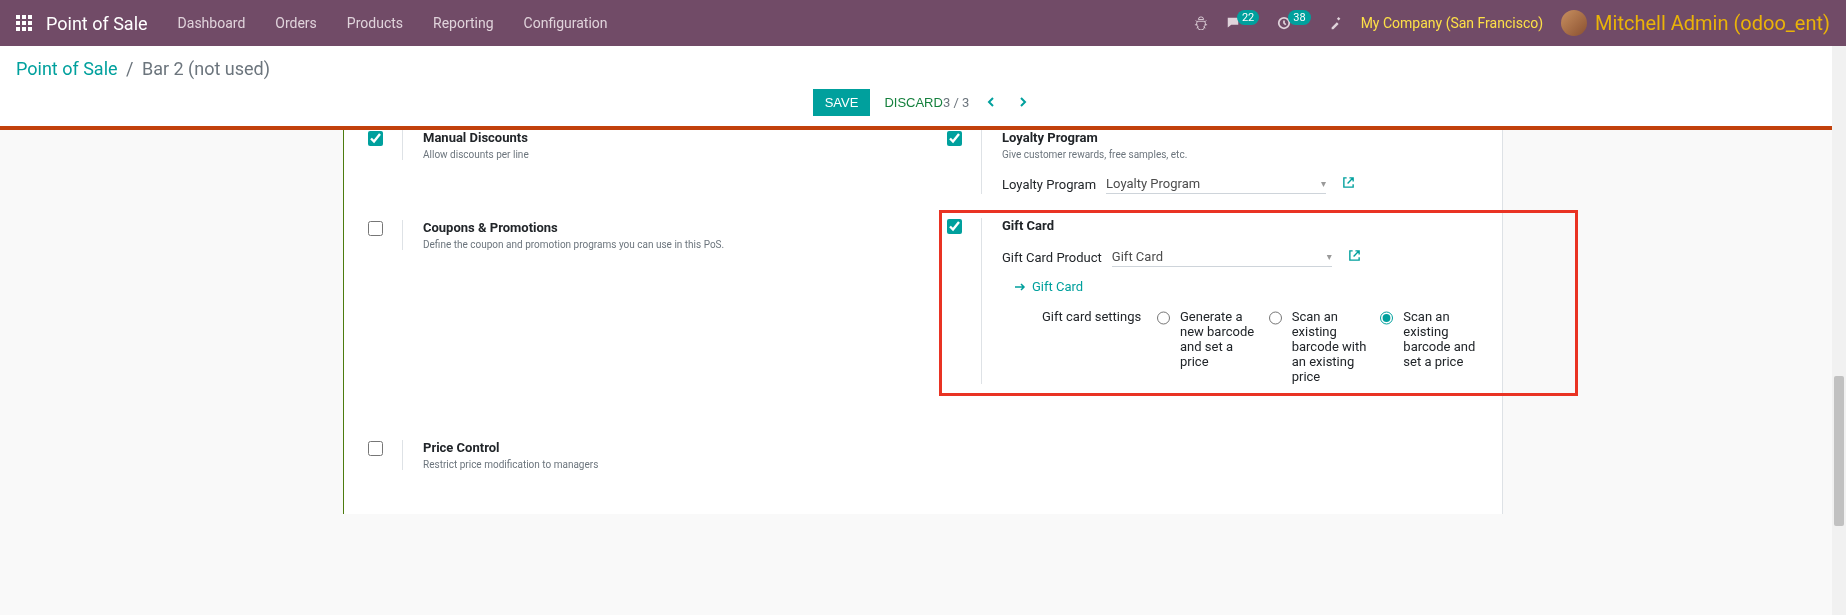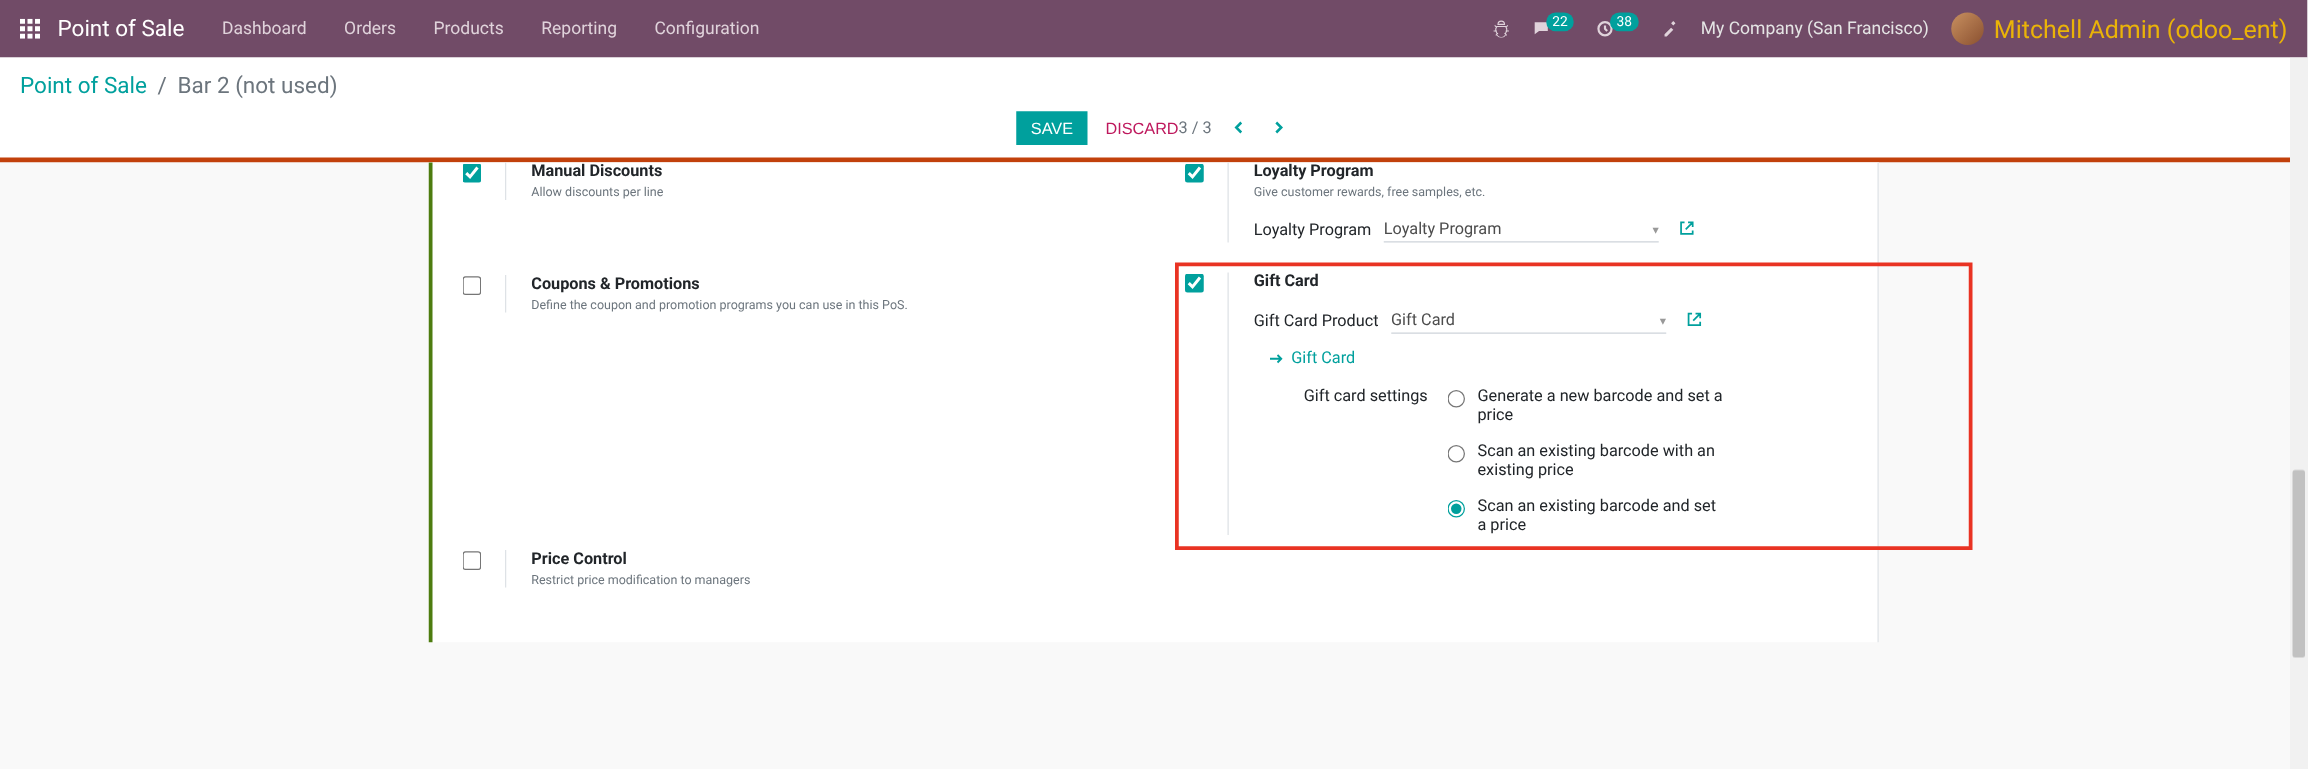--- a/index.html
+++ b/index.html
@@ -7,39 +7,39 @@
 
 .topnav { background: #714B67; color: #fff; height: 46px; display: flex; align-items: center; padding: 0 16px; }
 .apps-icon { display: inline-flex; margin-right: 14px; }
 .apps-icon svg { width: 16px; height: 16px; }
 .app-title { font-size: 18px; font-weight: 400; color: #fff; margin-right: 30px; }
 .nav-menu { display: flex; gap: 30px; flex: 1; }
 .nav-item { color: #e0d3db; font-size: 14px; cursor: pointer; }
 .nav-right { display: flex; align-items: center; gap: 18px; }
 .nav-icon { color: #e0d3db; position: relative; display: inline-flex; align-items: center; }
 .badge { background: #00A09D; color: #fff; font-size: 11px; padding: 1px 5px; border-radius: 8px; margin-left: -3px; position: relative; top: -6px; }
-.company-name { color: #e5e5e5; font-size: 14px; }
+.company-name { color: #fde047; font-size: 14px; }
 .user-block { display: flex; align-items: center; gap: 8px; }
 .avatar { width: 26px; height: 26px; border-radius: 50%; background: linear-gradient(135deg, #c89060, #8a5030); display: inline-block; }
 .user-name { color: #eab308; font-size: 20px; }
 
 .subheader { background: #fff; padding: 12px 16px 10px 16px; border-bottom: 4px solid #c2410c; }
 .breadcrumb { font-size: 18px; margin-bottom: 10px; }
 .breadcrumb .root { color: #00A09D; }
 .breadcrumb .sep { color: #6c757d; margin: 0 4px; }
 .breadcrumb .current { color: #6c757d; }
 .action-row { display: flex; align-items: center; justify-content: center; }
 .action-left { display: flex; gap: 14px; align-items: center; }
 .btn-save { background: #00A09D; color: #fff; border: none; padding: 6px 12px; font-weight: 500; font-size: 13px; cursor: pointer; }
-.btn-discard { background: transparent; color: #be185d; border: none; font-weight: 500; font-size: 13px; cursor: pointer; }
+.btn-discard { background: transparent; color: #15803d; border: none; font-weight: 500; font-size: 13px; cursor: pointer; }
 .pager { display: flex; align-items: center; gap: 12px; color: #6c757d; font-size: 13px; }
 .pager-arrow { color: #00A09D; font-size: 16px; cursor: pointer; padding: 0 4px; }
 
 .content { padding: 0; background: #f9f9f9; position: relative; }
-.form-sheet { max-width: 1160px; margin: 0 auto; background: #fff; border-left: 3px solid #4d7c0f; border-right: 1px solid #dee2e6; padding: 0 24px 20px 24px; }
+.form-sheet { max-width: 1160px; margin: 0 auto; background: #fff; border-left: 1px solid #4d7c0f; border-right: 1px solid #dee2e6; padding: 0 24px 20px 24px; }
 .two-col { display: flex; gap: 0; }
 .col { flex: 1; padding-right: 24px; }
 .col-right { padding-left: 24px; padding-right: 0; }
 
 .setting-row { display: flex; gap: 16px; margin-bottom: 24px; align-items: flex-start; }
 .setting-check { flex: 0 0 18px; padding-top: 1px; }
 .setting-check input[type=checkbox] { width: 15px; height: 15px; accent-color: #00A09D; cursor: pointer; }
 .setting-divider { width: 1px; background: #dee2e6; align-self: stretch; margin-right: 4px; }
 .setting-body { flex: 1; }
 .setting-title { font-weight: 700; color: #212529; font-size: 13px; margin-bottom: 4px; }
@@ -49,21 +49,21 @@
 .field-label { color: #212529; flex: 0 0 auto; }
 .field-input { flex: 1; border: none; border-bottom: 1px solid #ced4da; padding: 2px 0; font-size: 13px; color: #4c4c4c; background: transparent; display: flex; justify-content: space-between; align-items: center; max-width: 220px; }
 .caret-down { color: #999; font-size: 10px; }
 .ext-link { color: #00A09D; margin-left: 6px; }
 
 .arrow-link { color: #00A09D; font-size: 13px; display: inline-flex; align-items: center; gap: 6px; margin-top: 12px; margin-left: 12px; cursor: pointer; }
 
 .radio-group { margin-top: 14px; }
 .radio-row { display: flex; align-items: flex-start; gap: 10px; font-size: 13px; margin-left: 40px; }
 .radio-label-col { flex: 0 0 105px; color: #212529; }
-.radio-options { flex: 1; display: flex; flex-direction: column; gap: 14px; }
+.radio-options { flex: 1; display: flex; flex-direction: row; gap: 14px; }
 .radio-opt { display: flex; align-items: flex-start; gap: 10px; color: #212529; }
 .radio-opt input[type=radio] { margin-top: 2px; width: 14px; height: 14px; accent-color: #00A09D; cursor: pointer; }
 .radio-opt span { max-width: 200px; }
 
 .highlight-box { position: absolute; border: 3px solid #E93323; pointer-events: none; }
 
 .scrollbar-fake { position: fixed; right: 0; top: 46px; bottom: 0; width: 14px; background: #f1f1f1; }
 .scrollbar-thumb { position: absolute; right: 2px; width: 10px; background: #c1c1c1; border-radius: 2px; }
 </style>
 </head>

